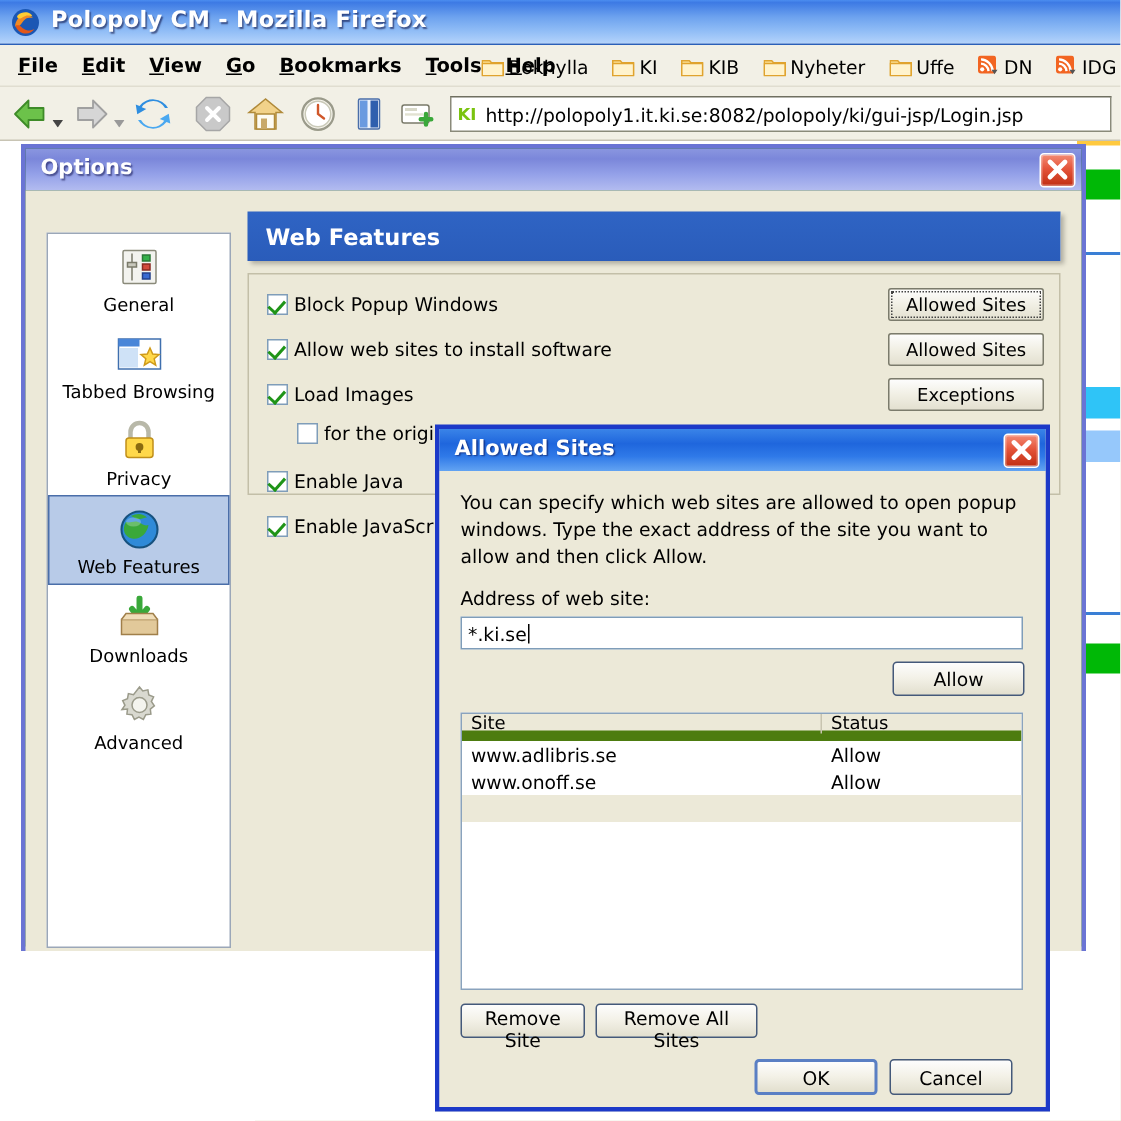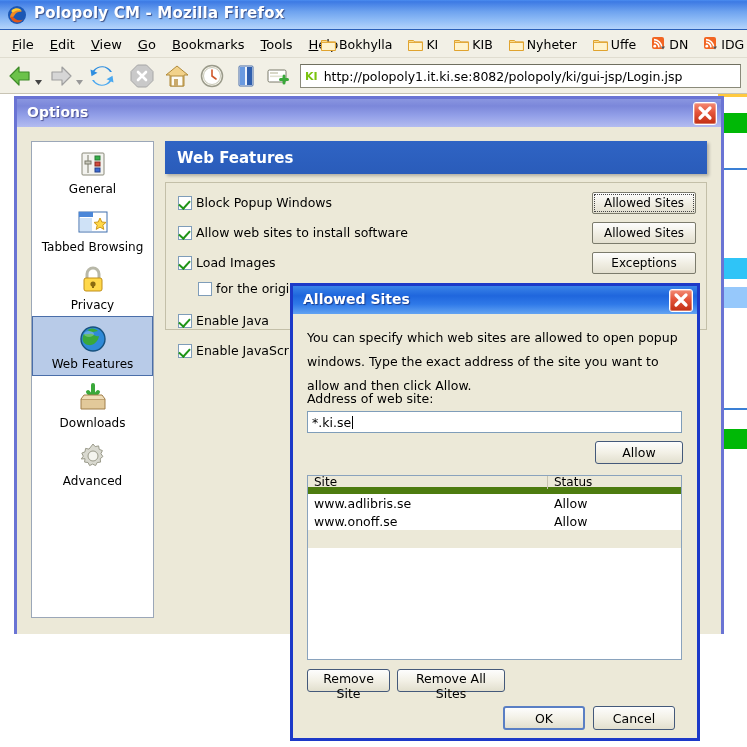--- a/index.html
+++ b/index.html
@@ -33,21 +33,21 @@
 
   
   .ff-menurow{
     position:absolute;left:0;top:30px;width:747px;height:28px;
     background:#f2f0e6;
     border-bottom:1px solid #e0ddd0;
     box-sizing:border-box;
   }
   .menu-items{position:absolute;left:4px;top:0;height:28px;display:flex;align-items:center;}
   .menu-item{
-    padding:3px 8px;font-size:13px;color:#000;cursor:default;white-space:nowrap;
+    padding:3px 8px;font-size:13px;color:#000;cursor:default;white-space:nowrap;font-weight:bold;
   }
   .menu-item u{text-decoration:underline;}
 
   .bm-items{position:absolute;left:313px;top:0;height:28px;display:flex;align-items:center;}
   .bm-item{display:flex;align-items:center;gap:3px;padding:2px 8px;white-space:nowrap;font-size:12.5px;}
   .bm-folder-ico{width:15px;height:13px;position:relative;flex:none;}
   .bm-rss-ico{width:14px;height:14px;flex:none;}
 
   
   .ff-navbar{
@@ -99,21 +99,21 @@
     left:14px;top:96px;width:710px;height:538px;
     border:3px solid #6a74d4;
     background:#14532d;
   }
   #options-dialog .xp-caption{
     background:linear-gradient(to bottom,#8a96e0 0%,#7b87da 25%,#93a0e8 60%,#b3bcf0 100%);
   }
   .opt-body{position:absolute;left:0;top:28px;width:704px;height:507px;background:#ece9d8;}
 
   .opt-sidebar{
-    position:absolute;left:14px;top:14px;width:123px;height:477px;
+    position:absolute;left:14px;top:28px;width:123px;height:477px;
     background:#fff;border:1px solid #9ba7b8;box-sizing:border-box;
   }
   .opt-cat{
     width:100%;padding:5px 0 4px 0;text-align:center;box-sizing:border-box;cursor:default;
   }
   .opt-cat.sel{background:#b8cbe8;border:1px solid #4a6ea9;}
   .opt-cat .cat-ico{height:34px;display:flex;align-items:center;justify-content:center;}
   .opt-cat .cat-lbl{font-size:12px;color:#000;margin-top:1px;}
 
   .opt-pane{position:absolute;left:148px;top:14px;width:542px;}
@@ -147,21 +147,21 @@
   
   #allowed-dialog{
     left:290px;top:283px;width:410px;height:458px;
     border:3px solid #1c39c8;
     background:#ece9d8;
   }
   #allowed-dialog .xp-caption{
     background:linear-gradient(to bottom,#3a84e8 0%,#1f66dd 35%,#2f79e8 65%,#62a3f2 100%);
   }
   .as-body{position:absolute;left:0;top:28px;width:404px;height:424px;background:#ece9d8;}
-  .as-desc{position:absolute;left:14px;top:12px;width:378px;font-size:12.5px;line-height:24px;color:#000;}
+  .as-desc{position:absolute;left:14px;top:12px;width:378px;font-size:12.5px;line-height:18px;color:#000;}
   .as-label{position:absolute;left:14px;top:77px;font-size:12.5px;color:#000;}
   .as-input{
     position:absolute;left:14px;top:97px;width:375px;height:22px;
     background:#fff;border:1px solid #7f9db9;box-sizing:border-box;
     font-family:inherit;font-size:12.5px;color:#000;padding:0 4px;
     display:flex;align-items:center;
   }
   .caret{display:inline-block;width:1px;height:13px;background:#000;margin-left:1px;}
   .as-allow-btn{
     position:absolute;right:14px;top:127px;width:88px;height:23px;

